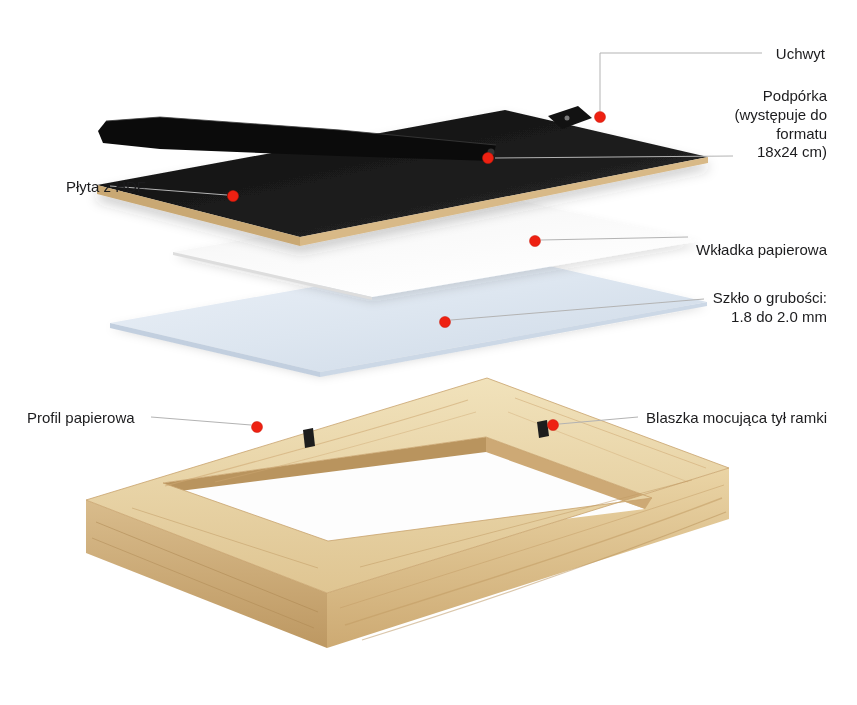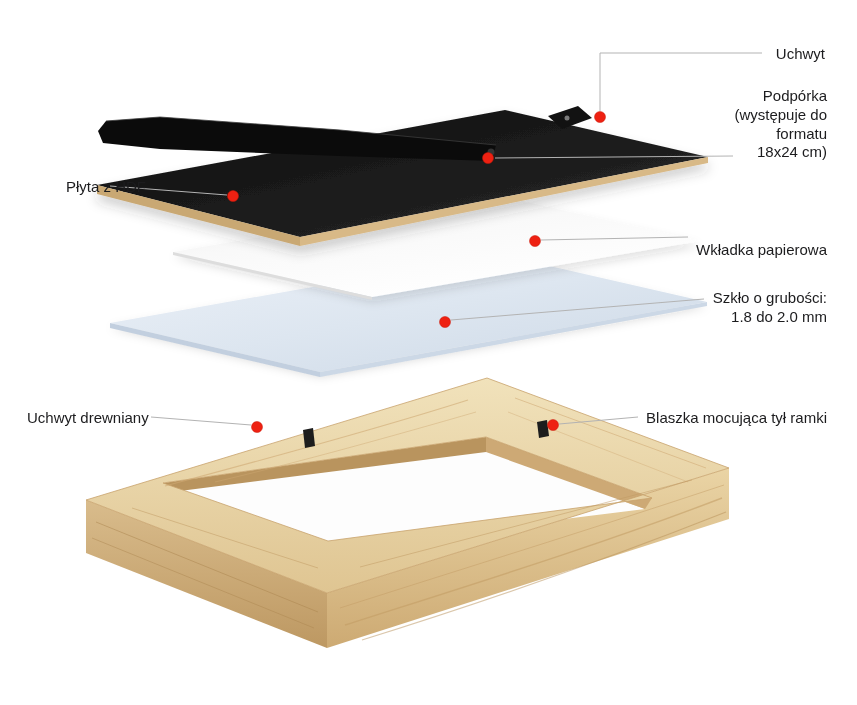--- a/index.html
+++ b/index.html
@@ -144,16 +144,16 @@
 
   <div class="label right" style="top:45px; right:32px;">Uchwyt</div>
   <div class="label right" style="top:87px; right:30px;">Podpórka
 (występuje do
 formatu
 18x24 cm)</div>
   <div class="label" style="top:178px; left:27px;margin-left:39px;">Płyta z HDF</div>
   <div class="label right" style="top:229px; right:30px;margin-top:12px;">Wkładka papierowa</div>
   <div class="label right" style="top:289px; right:30px;">Szkło o grubości:
 1.8 do 2.0 mm</div>
-  <div class="label" style="top:409px; left:27px;">Uchwyt drewniany</div>
+  <div class="label" style="top:409px; left:27px;">Profil papierowa</div>
   <div class="label right" style="top:409px; right:30px;margin-left:16px;">Blaszka mocująca tył ramki</div>
 
 </div>
 
 </body></html>

